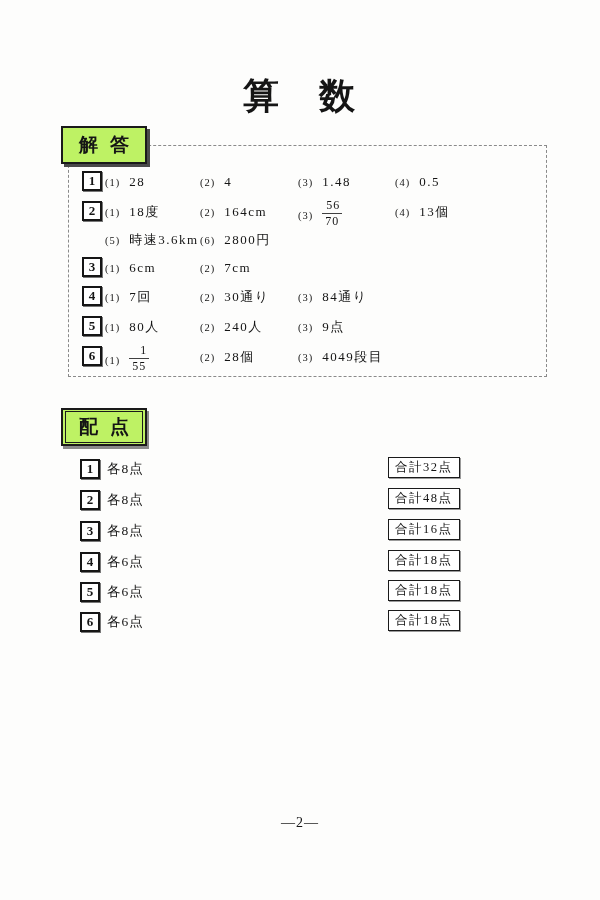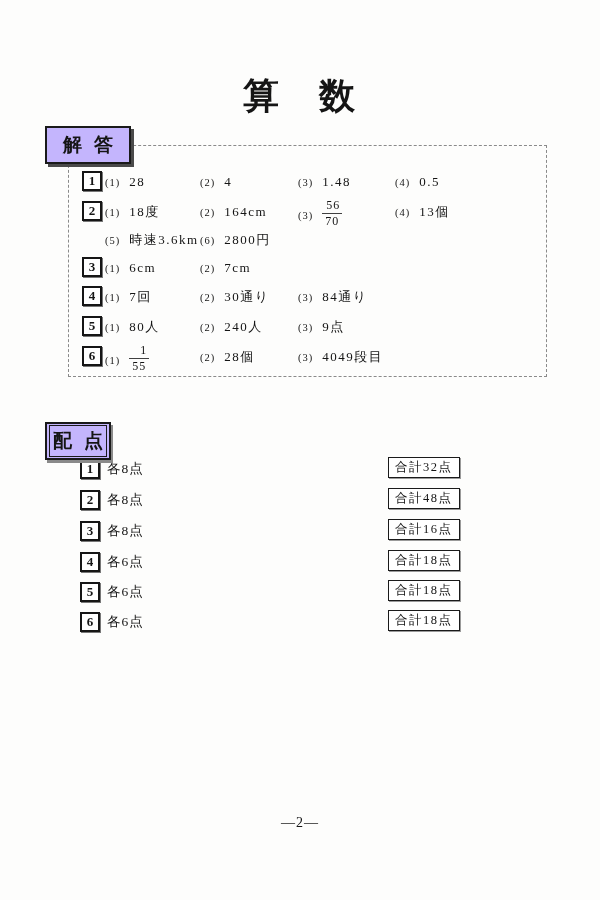--- a/index.html
+++ b/index.html
@@ -15,33 +15,33 @@
     text-align:center;font-size:36px;font-weight:bold;
     letter-spacing:2px;margin:0;
   }
   
   .dashed-box{
     position:absolute;left:68px;top:145px;width:477px;height:230px;
     border:1px dashed #8a8a8a;
   }
   
   .label-box{
-    position:absolute;background:#c4b5fd;
+    position:absolute;background:#bef264;
     display:flex;align-items:center;justify-content:center;
-    font-weight:bold;z-index:5;
+    font-weight:bold;z-index:5;margin-left:16px;
   }
   .label-box .label-text{
     font-size:19px;letter-spacing:12px;margin-right:-12px;white-space:nowrap;
   }
   .kaito-box{
     left:45px;top:126px;width:82px;height:34px;
     border:2px solid #1a1a1a;box-shadow:3px 3px 0 #4a4a4a;
   }
   .haiten-box{
-    left:45px;top:422px;width:66px;height:38px;
+    left:45px;top:408px;width:86px;height:38px;
     border:2.5px solid #1a1a1a;padding:2px;box-sizing:border-box;
     box-shadow:2px 3px 0 #8a8a8a;
     align-items:center;
   }
   .haiten-inner{
     border:1px solid #1a1a1a;width:100%;height:100%;
     display:flex;align-items:center;justify-content:center;
   }
   
   .row{position:absolute;left:0;width:100%;height:22px;}

